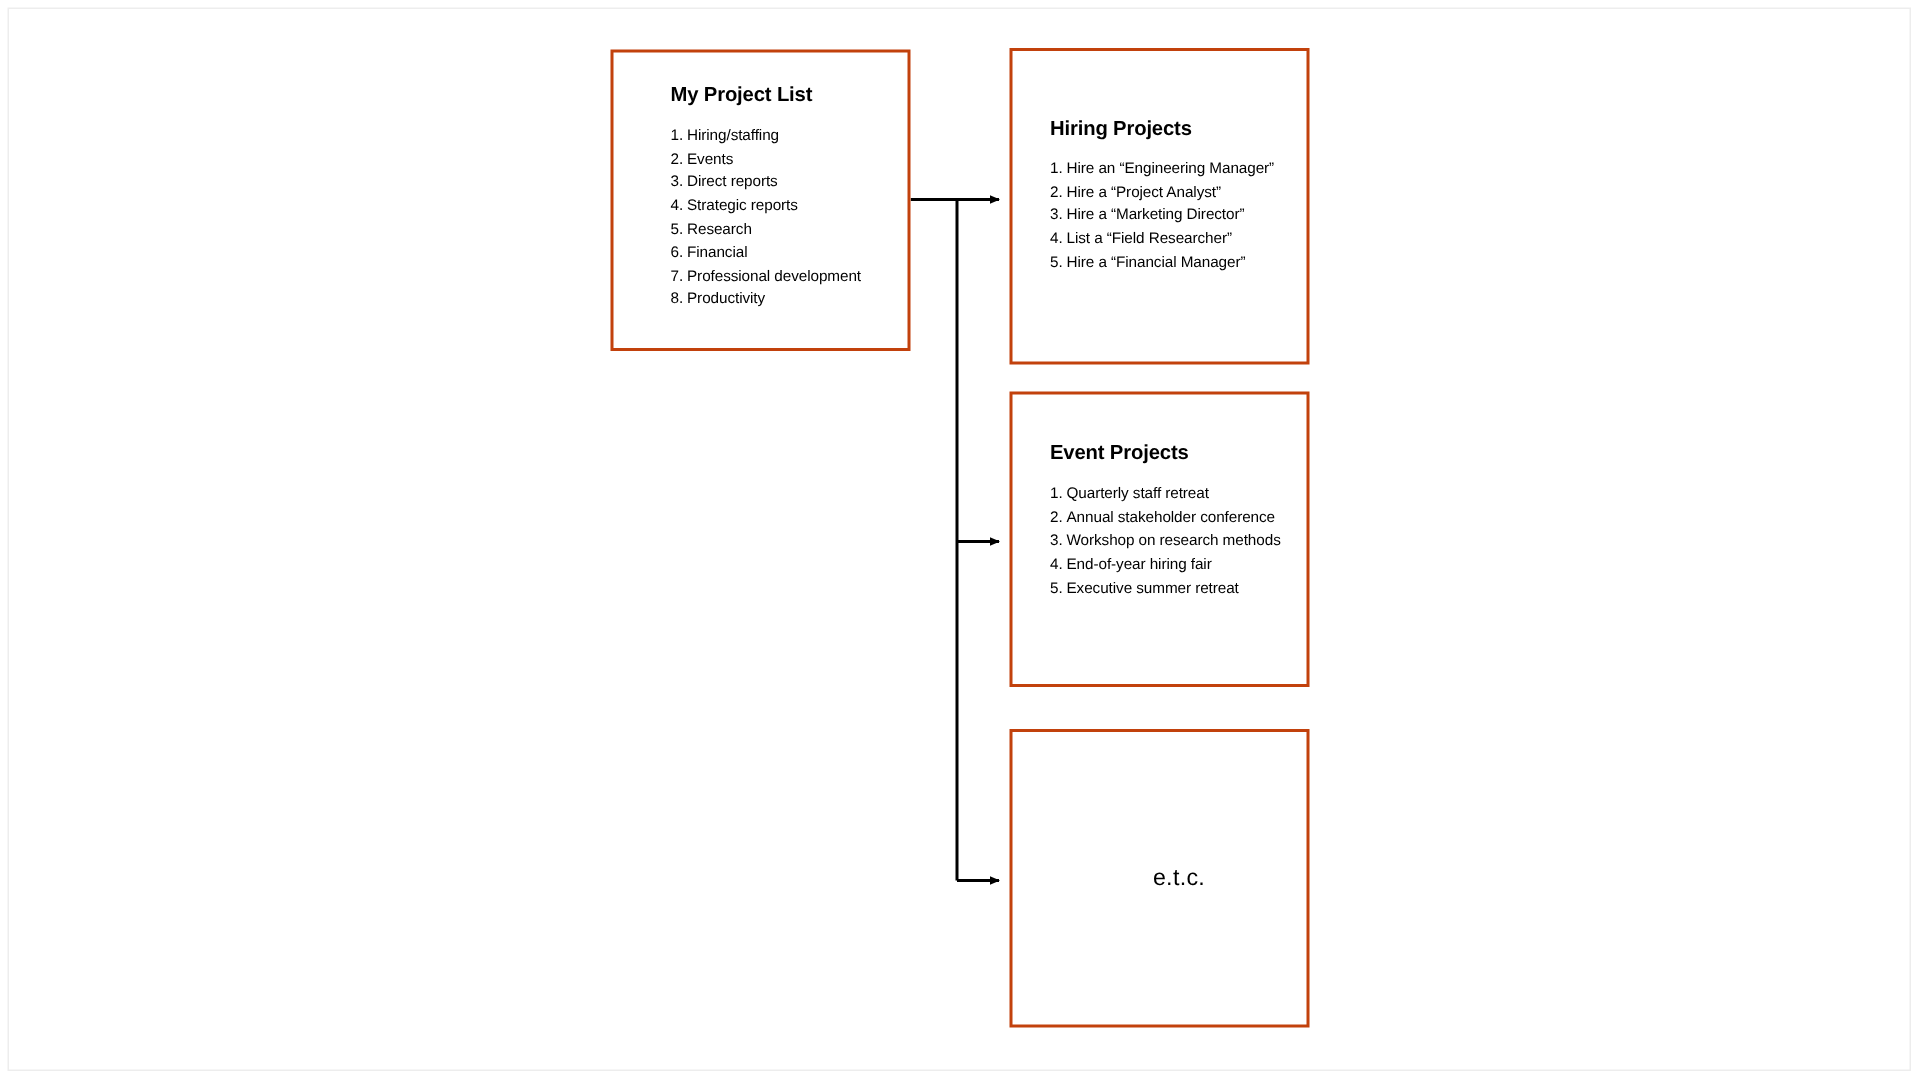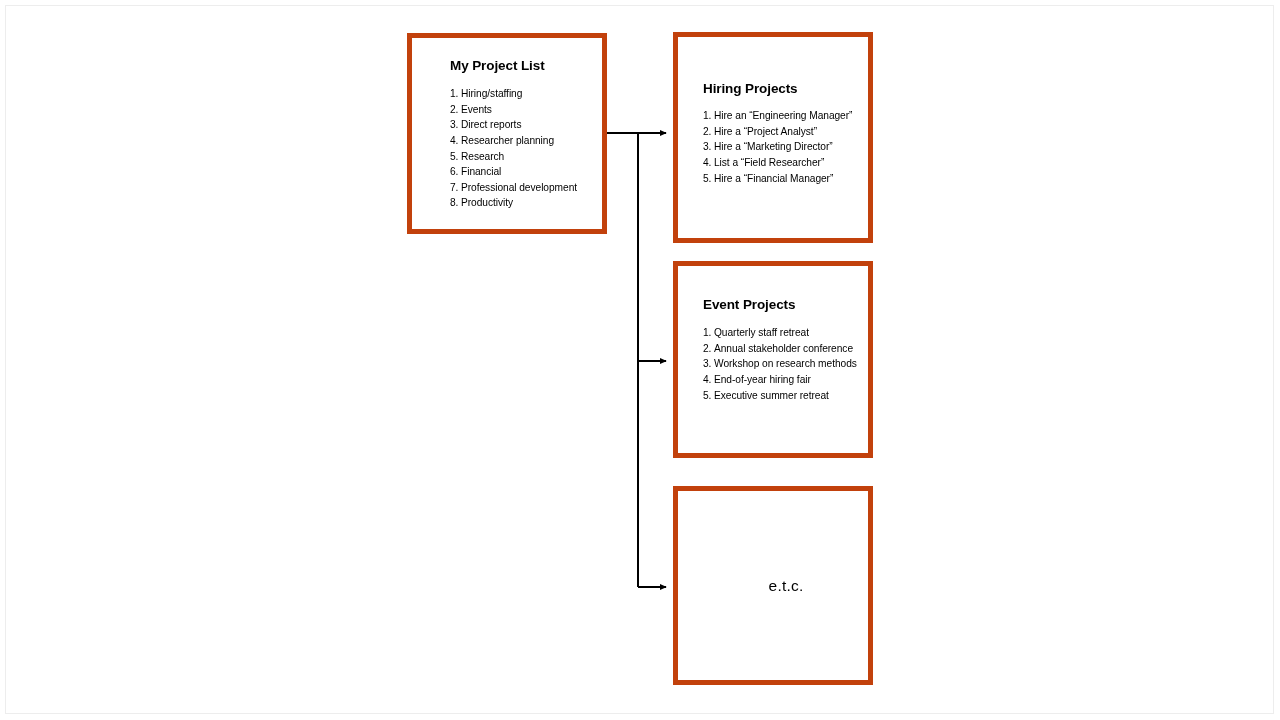--- a/index.html
+++ b/index.html
@@ -37,21 +37,21 @@
   .connector-layer {
     position: absolute;
     left: 0; top: 0;
     width: 1280px;
     height: 720px;
   }
   .node-box {
     position: absolute;
     box-sizing: border-box;
     background: #ffffff;
-    border: 5px solid #c2410c;
+    border: 2px solid #c2410c;
   }
   .node-inner {
     position: absolute;
     left: 0; top: 0;
     width: 100%;
     height: 100%;
     box-sizing: border-box;
   }
   .node-title {
     font-size: 13.5px;
@@ -178,21 +178,21 @@
         <li>
           <span class="li-num">2.</span>
           <span class="li-text">Events</span>
         </li>
         <li>
           <span class="li-num">3.</span>
           <span class="li-text">Direct reports</span>
         </li>
         <li>
           <span class="li-num">4.</span>
-          <span class="li-text">Researcher planning</span>
+          <span class="li-text">Strategic reports</span>
         </li>
         <li>
           <span class="li-num">5.</span>
           <span class="li-text">Research</span>
         </li>
         <li>
           <span class="li-num">6.</span>
           <span class="li-text">Financial</span>
         </li>
         <li>

